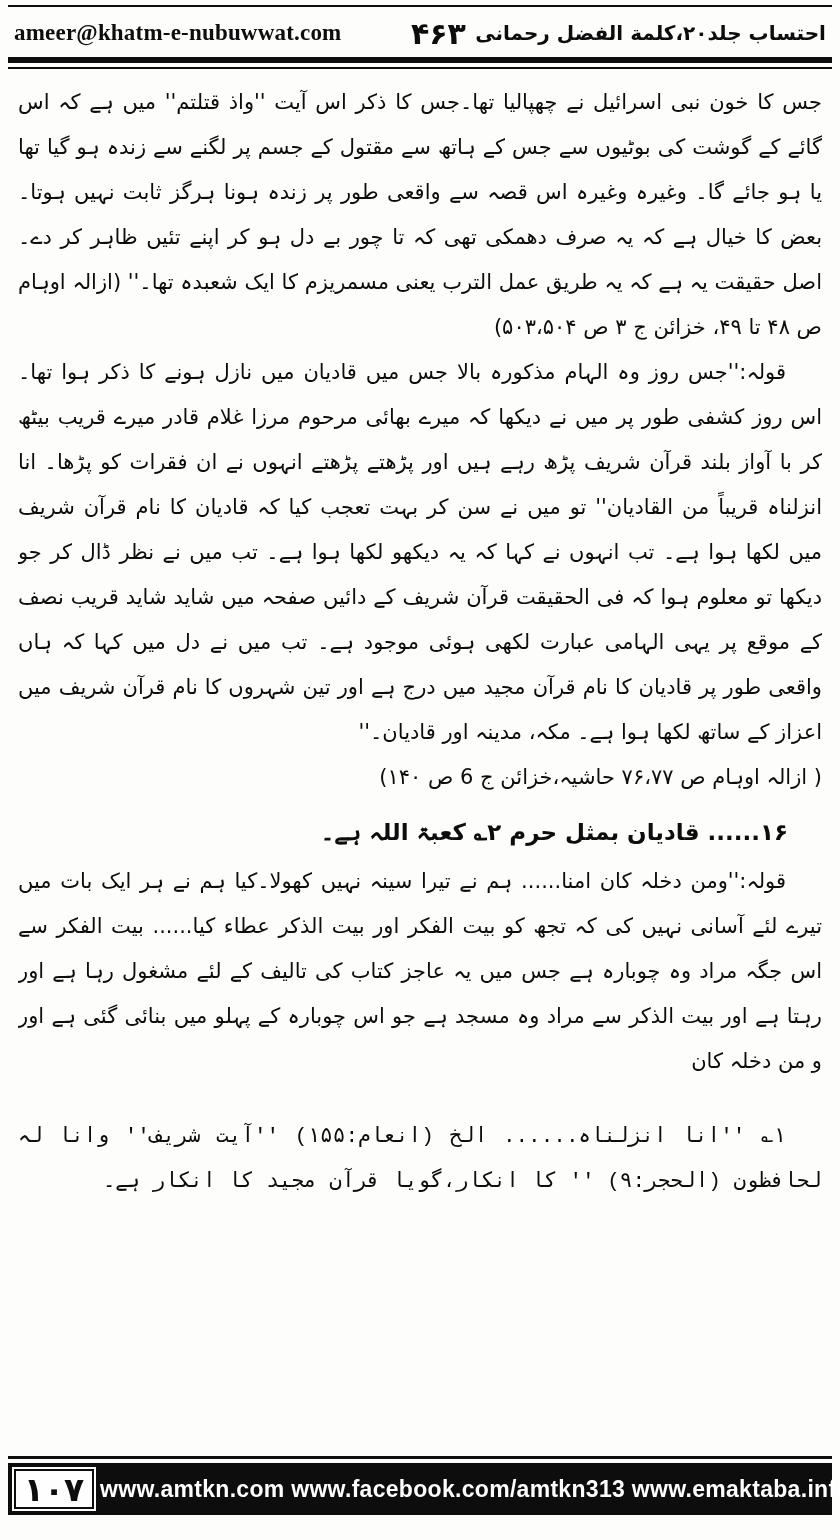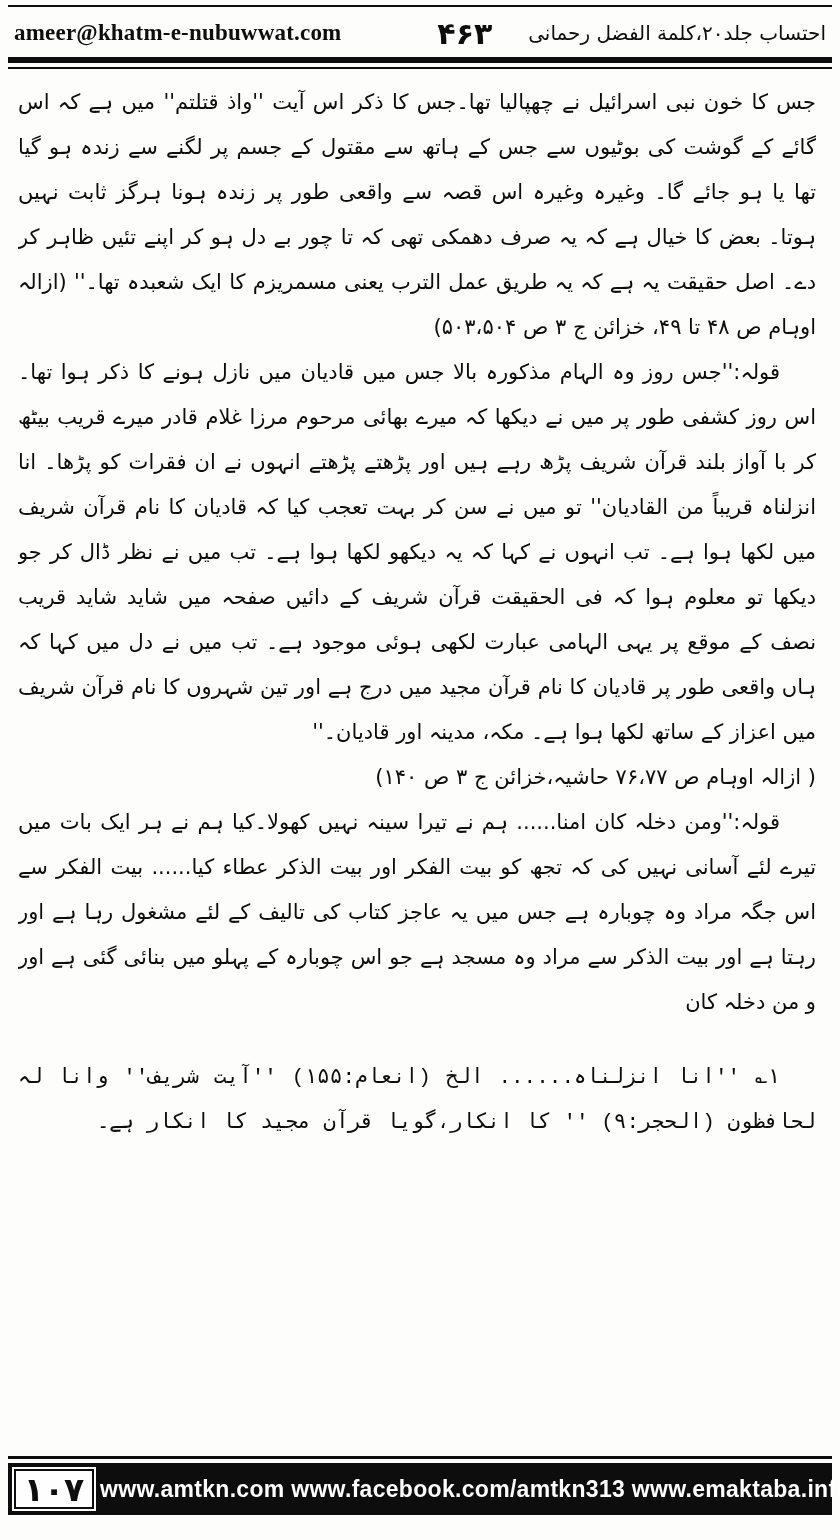--- a/index.html
+++ b/index.html
@@ -26,26 +26,26 @@
   .header-email {
     font-family:"Liberation Serif", serif;
     font-weight:700; font-size:23px; letter-spacing:0.2px;
     direction:ltr;
   }
   .header-pagenum {
     font-weight:700; font-size:30px; direction:rtl;
     transform:translateX(30px);
   }
   .header-title {
-    font-weight:400; font-size:20px; direction:rtl;
+    font-weight:700; font-size:20px; direction:rtl;
   }
 
   
   .body {
-    position:absolute; top:80px; left:18px; right:24px; height:1350px;
+    position:absolute; top:80px; left:18px; right:18px; height:1350px;
     overflow:hidden;
     direction:rtl;
     font-size:21px; line-height:45px;
   }
   .para { text-align:justify; text-justify:inter-word; }
   .para.indent { text-indent:36px; }
   .item-heading {
     font-weight:700; font-size:23px;
     padding-right:34px;
     margin-top:10px; margin-bottom:4px;
@@ -96,22 +96,23 @@
 
   <div class="rule rule-head-thick"></div>
   <div class="rule rule-head-thin"></div>
 
   <main class="body">
     <p class="para">جس کا خون نبی اسرائیل نے چھپالیا تھا۔جس کا ذکر اس آیت ''واذ قتلتم'' میں ہے کہ اس گائے کے گوشت کی بوٹیوں سے جس کے ہاتھ سے مقتول کے جسم پر لگنے سے زندہ ہو گیا تھا یا ہو جائے گا۔ وغیرہ وغیرہ اس قصہ سے واقعی طور پر زندہ ہونا ہرگز ثابت نہیں ہوتا۔ بعض کا خیال ہے کہ یہ صرف دھمکی تھی کہ تا چور بے دل ہو کر اپنے تئیں ظاہر کر دے۔ اصل حقیقت یہ ہے کہ یہ طریق عمل الترب یعنی مسمریزم کا ایک شعبدہ تھا۔''   (ازالہ اوہام ص ۴۸ تا ۴۹، خزائن ج ۳ ص ۵۰۳،۵۰۴)</p>
 
 
     <p class="para indent">قولہ:''جس روز وہ الہام مذکورہ بالا جس میں قادیان میں نازل ہونے کا ذکر ہوا تھا۔ اس روز کشفی طور پر میں نے دیکھا کہ میرے بھائی مرحوم مرزا غلام قادر میرے قریب بیٹھ کر با آواز بلند قرآن شریف پڑھ رہے ہیں اور پڑھتے پڑھتے انہوں نے ان فقرات کو پڑھا۔ انا انزلناہ قریباً من القادیان'' تو میں نے سن کر بہت تعجب کیا کہ قادیان کا نام قرآن شریف میں لکھا ہوا ہے۔ تب انہوں نے کہا کہ یہ دیکھو لکھا ہوا ہے۔ تب میں نے نظر ڈال کر جو دیکھا تو معلوم ہوا کہ فی الحقیقت قرآن شریف کے دائیں صفحہ میں شاید شاید قریب نصف کے موقع پر یہی الہامی عبارت لکھی ہوئی موجود ہے۔ تب میں نے دل میں کہا کہ ہاں واقعی طور پر قادیان کا نام قرآن مجید میں درج ہے اور تین شہروں کا نام قرآن شریف میں اعزاز کے ساتھ لکھا ہوا ہے۔ مکہ، مدینہ اور قادیان۔''</p>
 
-    <p class="para ref">( ازالہ اوہام ص ۷۶،۷۷ حاشیہ،خزائن ج ۳ ص ۱۴۰)</p>
+    <p class="para ref">( ازالہ اوہام ص ۷۶،۷۷ حاشیہ،خزائن ج 6 ص ۱۴۰)</p>
 
+    <p class="item-heading">۱۶......    قادیان بمثل حرم ۲؎ کعبۃ اللہ ہے۔</p>
 
     <p class="para indent">قولہ:''ومن دخلہ کان امنا...... ہم نے تیرا سینہ نہیں کھولا۔کیا ہم نے ہر ایک بات میں تیرے لئے آسانی نہیں کی کہ تجھ کو بیت الفکر اور بیت الذکر عطاء کیا...... بیت الفکر سے اس جگہ مراد وہ چوبارہ ہے جس میں یہ عاجز کتاب کی تالیف کے لئے مشغول رہا ہے اور رہتا ہے اور بیت الذکر سے مراد وہ مسجد ہے جو اس چوبارہ کے پہلو میں بنائی گئی ہے اور و من دخلہ کان</p>
 
     <div class="footnotes">
       <p class="para fn">۱؎ ''انا انزلناہ...... الخ (انعام:۱۵۵) ''آیت شریف'' وانا لہ لحافظون (الحجر:۹) '' کا انکار،گویا قرآن مجید کا انکار ہے۔</p>
     </div>
   </main>
 
   <div class="rule rule-foot"></div>
 

